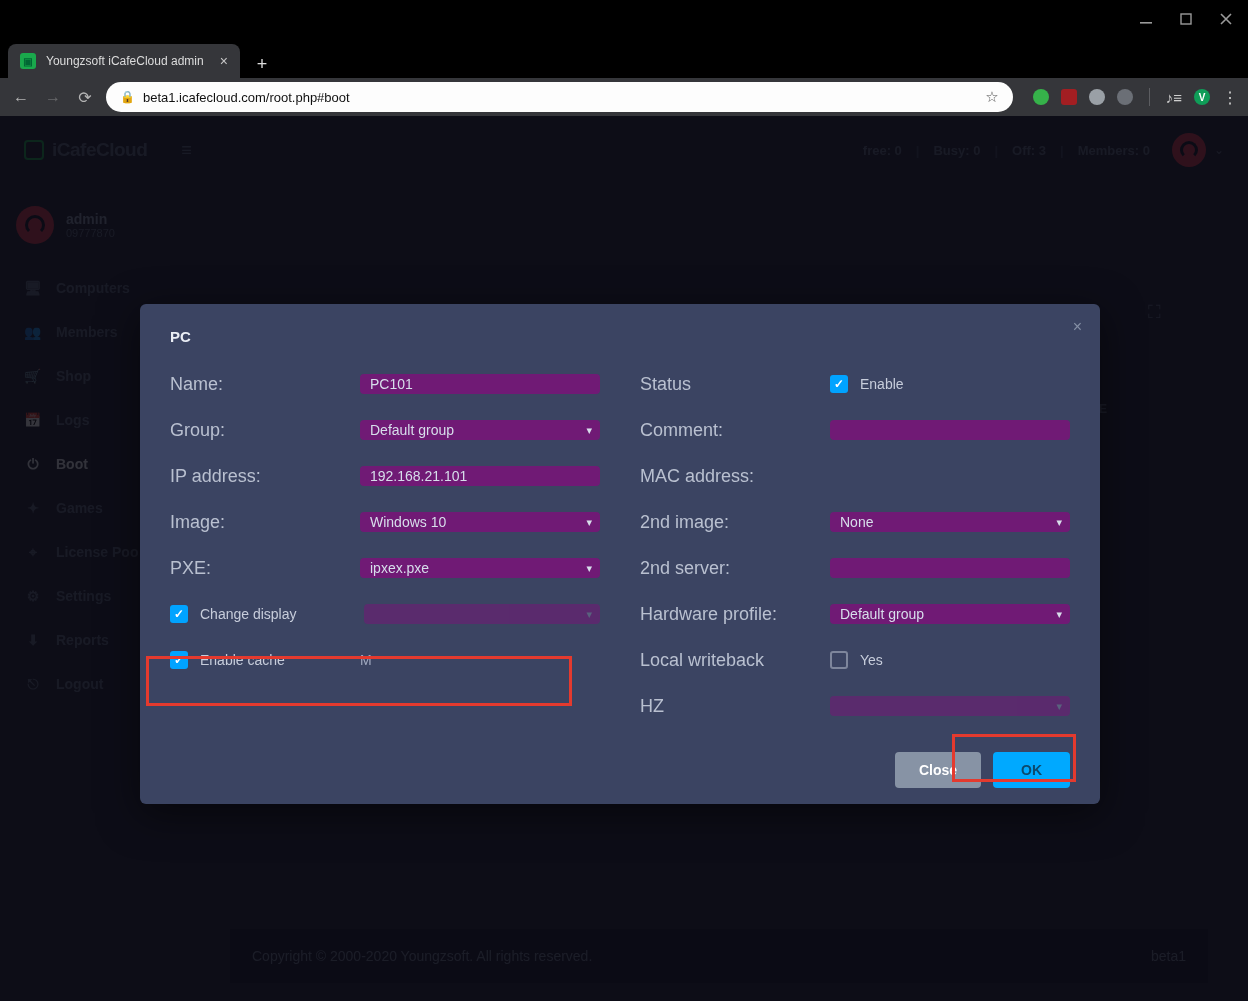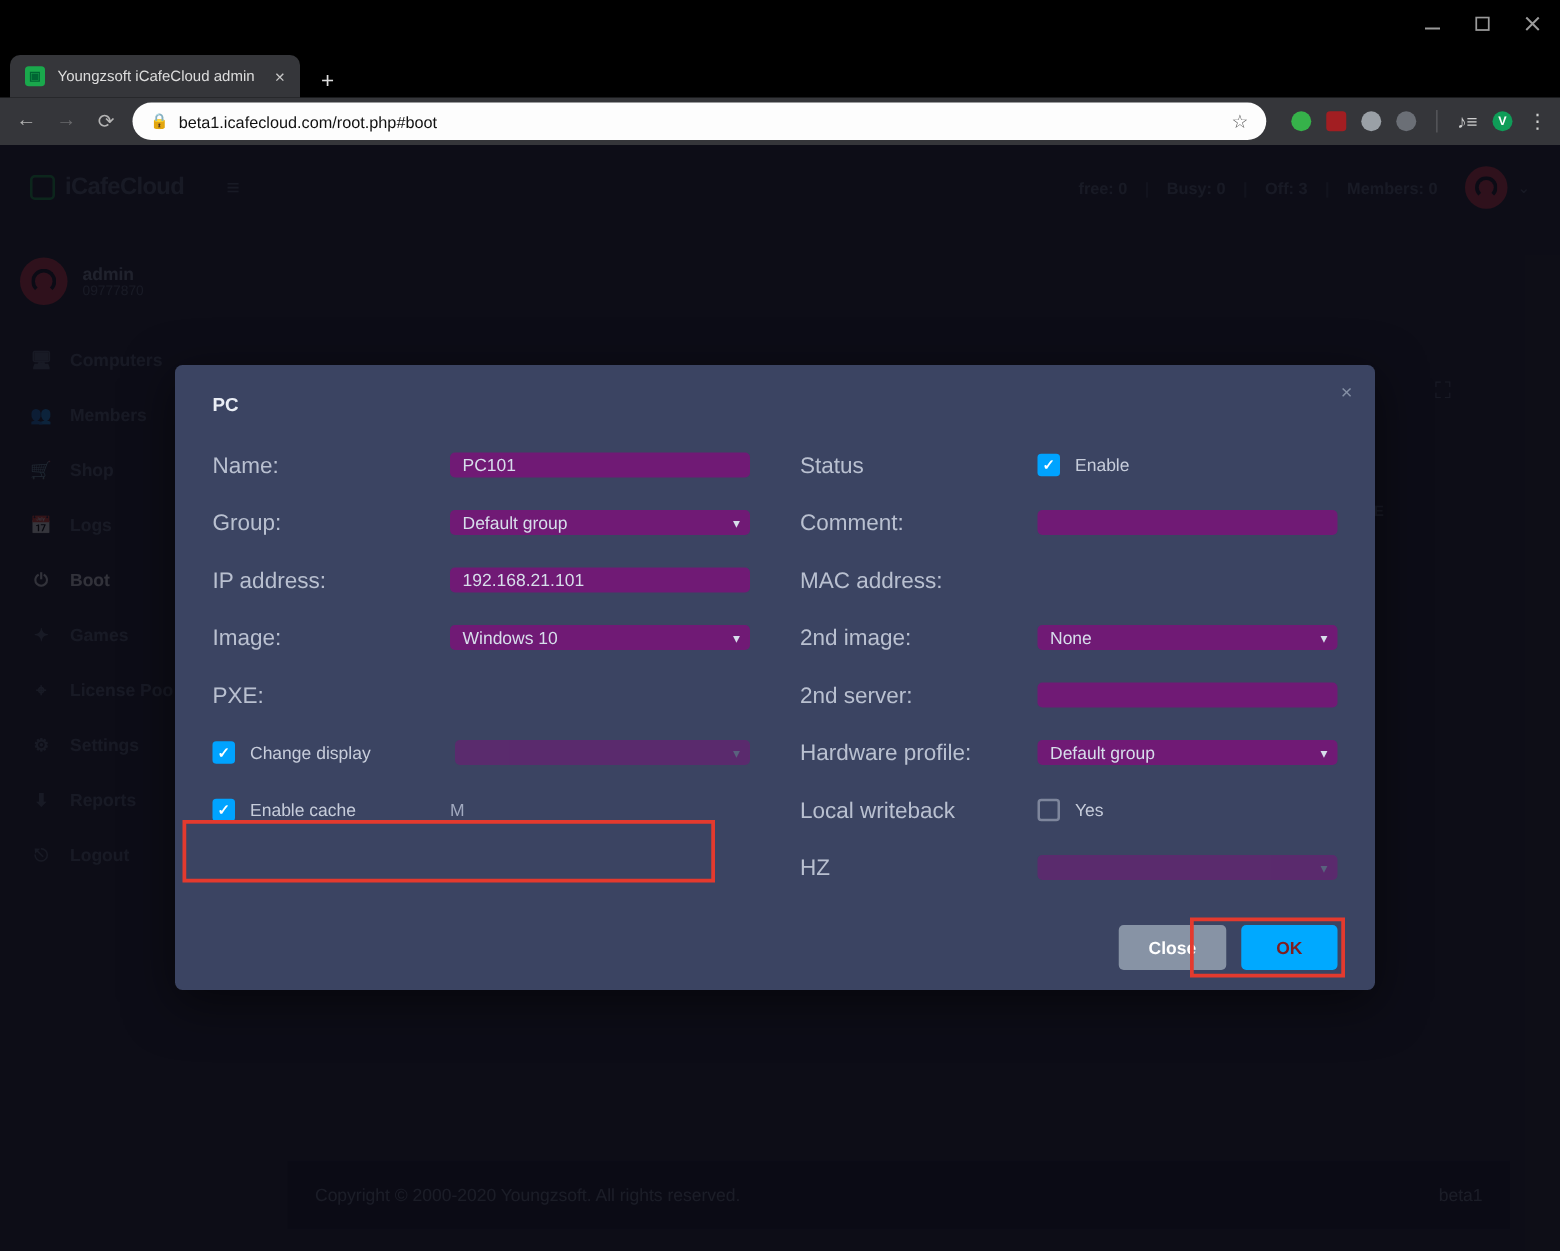--- a/index.html
+++ b/index.html
@@ -47,21 +47,21 @@
   .sb-item.active { color: #e6e9ef; }
 
   .content-ghost { position: absolute; left: 230px; top: 68px; right: 30px; height: 260px; }
   .content-ghost .hdr2 { position:absolute; right: 110px; top: 218px; font-size: 12px; color:#5c667a; letter-spacing: 1px; font-weight:700; }
   .content-ghost .gbtn { position:absolute; right: 40px; top: 118px; width: 30px; height: 30px; }
 
   .footer { position: absolute; left: 230px; right: 40px; bottom: 18px; height: 54px; background: #131326; display: flex; align-items: center; padding: 0 22px; font-size: 14px; color: #6c7688; }
   .footer .ver { margin-left: auto; }
 
   
-  .modal { position: absolute; left: 140px; top: 176px; width: 960px; height: 500px; background: #3b4462; border-radius: 6px; padding: 24px 30px 20px; box-shadow: 0 10px 40px rgba(0,0,0,.5); }
+  .modal { position: absolute; left: 140px; top: 188px; width: 960px; height: 500px; background: #3b4462; border-radius: 6px; padding: 24px 30px 20px; box-shadow: 0 10px 40px rgba(0,0,0,.5); }
   .modal-title { color: #eaeef5; font-weight: 800; font-size: 15px; margin-bottom: 22px; }
   .modal-x { position: absolute; top: 14px; right: 18px; font-size: 16px; color: #8590a5; }
   .form { display: grid; grid-template-columns: 1fr 1fr; column-gap: 40px; }
   .col { display: flex; flex-direction: column; gap: 12px; }
   .row { display: flex; align-items: center; height: 34px; }
   .row label { width: 190px; font-size: 18px; color: #b9c0d0; }
   .field { flex: 1; height: 20px; background: #701a75; border-radius: 4px; display: flex; align-items: center; padding: 0 10px; color: #d7deeb; font-size: 14px; position: relative; }
   .field.select::after { content: "▾"; position: absolute; right: 8px; font-size: 11px; color: #d7deeb; }
   .field.select.muted { opacity: .6; }
   .field.select.muted::after { color: #6d7691; }
@@ -73,21 +73,21 @@
   .cache-row .field { flex: 0 0 178px; }
   .cache-unit { margin-left: 10px; color: #a2aac0; font-size: 14px; }
 
   .hl-box { position: absolute; border: 3px solid #e43a2e; pointer-events: none; }
   .hl-cache { left: 146px; top: 540px; width: 426px; height: 50px; }
   .hl-ok { left: 952px; top: 618px; width: 124px; height: 48px; }
 
   .modal-foot { position: absolute; right: 30px; bottom: 16px; display: flex; gap: 12px; }
   .btn { height: 36px; padding: 0 24px; border-radius: 4px; display: flex; align-items: center; justify-content: center; font-size: 14px; font-weight: 600; }
   .btn-close { background: #8793a5; color: #fff; }
-  .btn-ok { background: #00a9ff; color: #7f1d1d; padding: 0 28px; }
+  .btn-ok { background: #00a9ff; color: #0c4a6e; padding: 0 28px; }
   svg { display: block; }
 </style>
 </head>
 <body>
 
 <div class="os-titlebar">
   <span class="win-btn">
       <svg width="14" height="14" viewBox="0 0 14 14">
         <rect x="1" y="10" width="12" height="1.6" fill="#9a9a9a"></rect>
       </svg>
@@ -250,20 +250,23 @@
         <div class="row">
             <label>Image:</label>
           <div class="field select">
               <span>Windows 10</span>
             </div>
           </div>
 
 
         <div class="row">
             <label>PXE:</label>
+          <div class="field select">
+              <span>ipxex.pxe</span>
+            </div>
           </div>
 
         <div class="row">
           <span class="chk">✓</span>
           <span class="chk-label">Change display</span>
           <div style="flex:1"></div>
           <div class="field select muted" style="flex:0 0 236px"></div>
         </div>
 
         <div class="cache-row">

